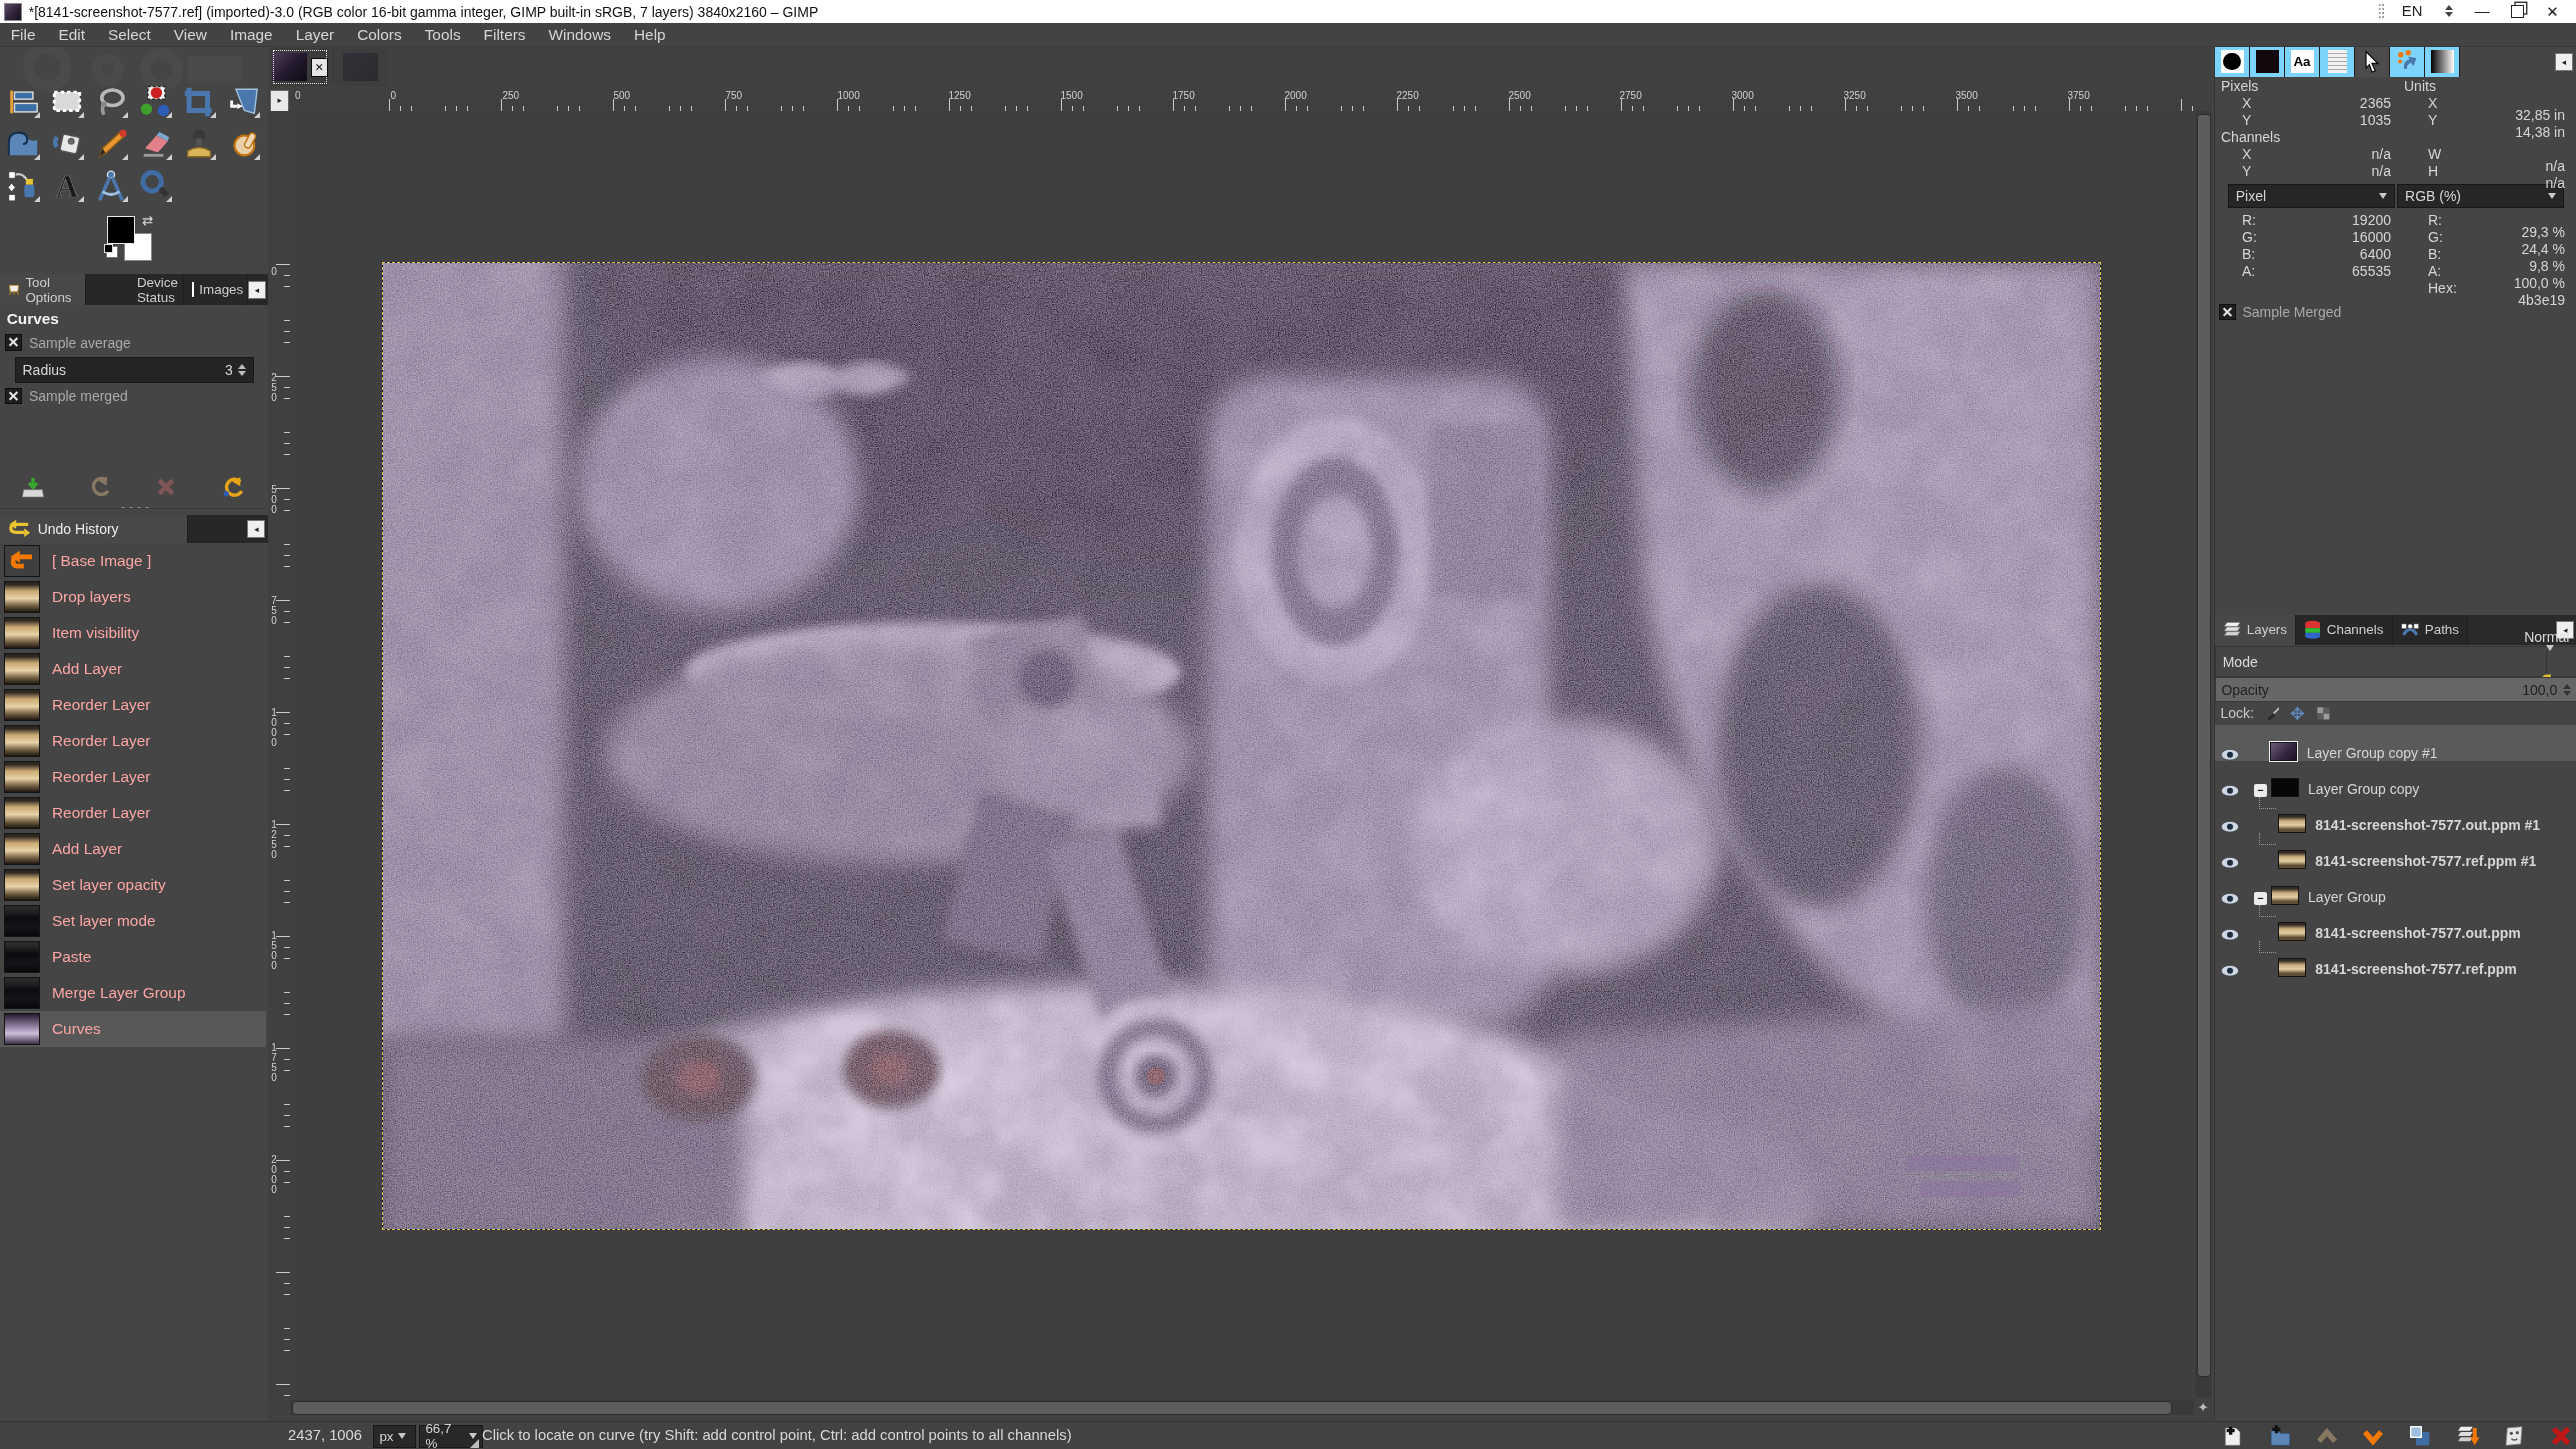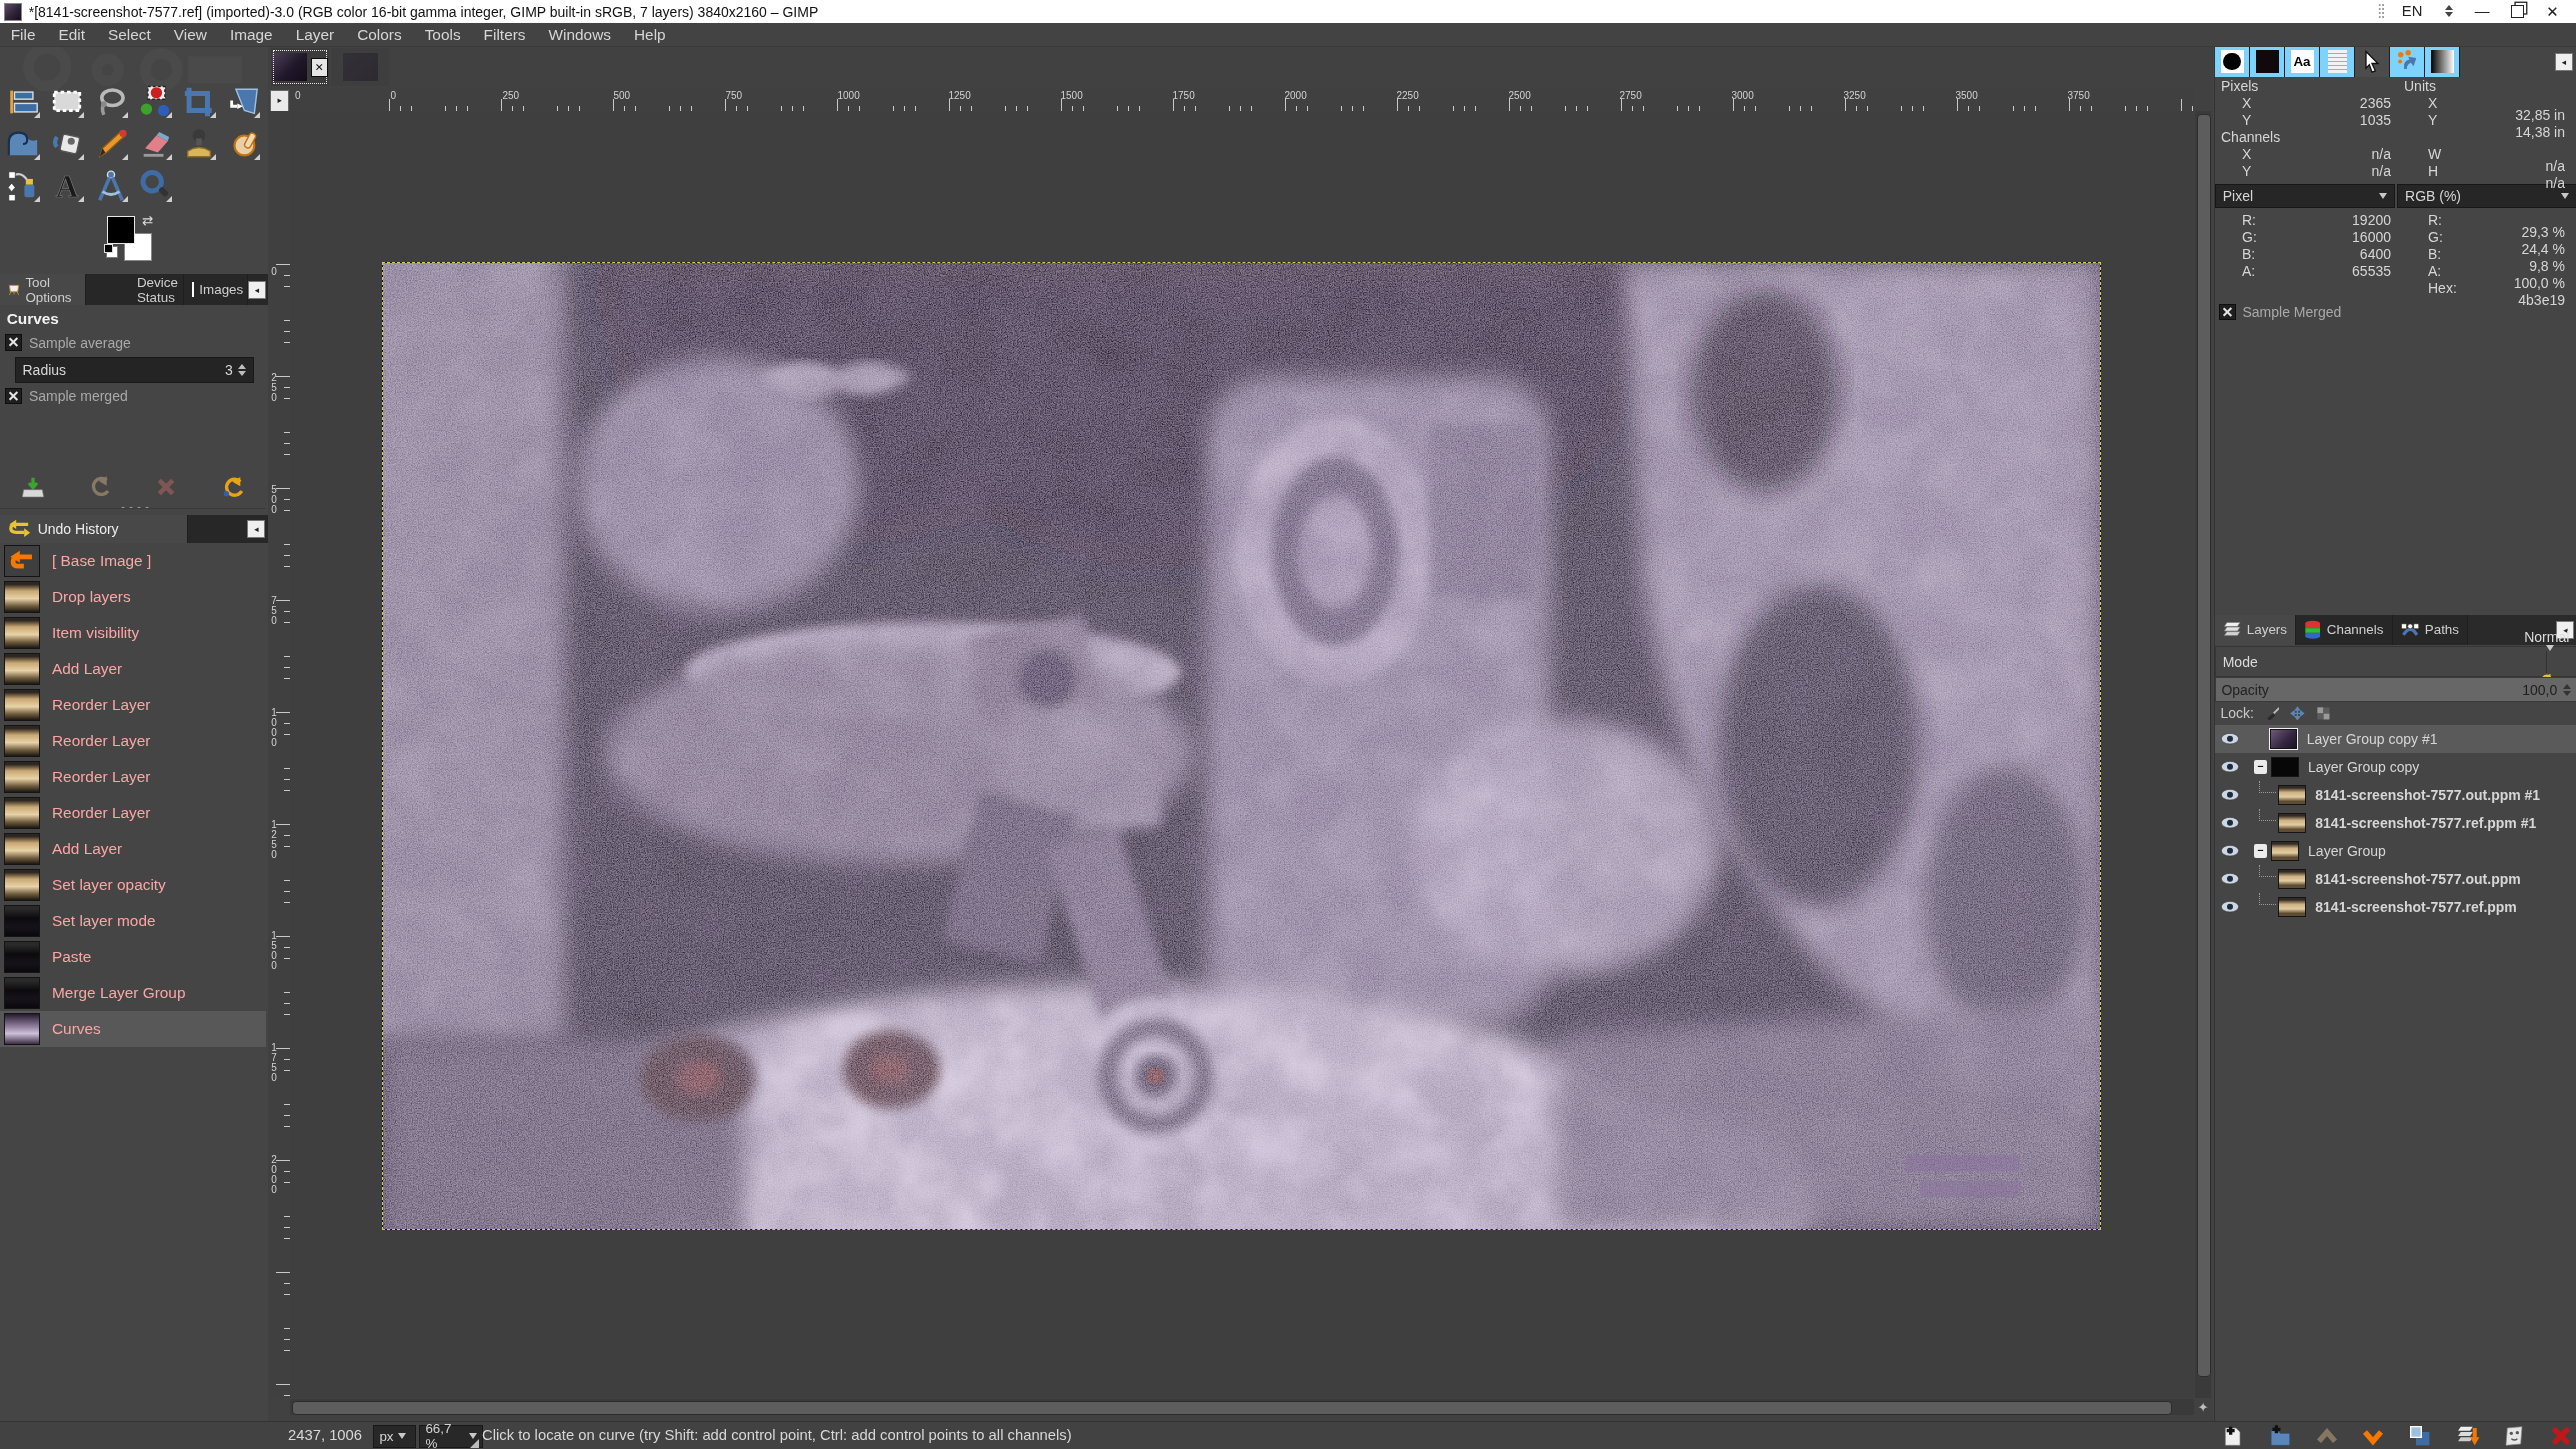--- a/index.html
+++ b/index.html
@@ -99,35 +99,35 @@
   .rightdock{left:2214px;top:47px;width:362px;height:1374px;background:#454545;border-left:0.7px solid #333;}
   .rtabs{left:0;top:0;width:362px;height:29.5px;display:flex;align-items:stretch;}
   .rtab{width:34px;display:flex;align-items:center;justify-content:center;background:#7dd3fc;border-right:0.7px solid #1f1f1f;}
   .rtab.active{background:#4c4c4c;}
   .pointerpanel{left:0;top:31px;width:362px;font-size:14px;color:#d6d6d6;}
   .prow{position:relative;height:17px;}
   .prow .c1l{position:absolute;left:6px;} .prow .c1i{position:absolute;left:27px;}
   .prow .c1v{position:absolute;right:186px;text-align:right;}
   .prow .c2l{position:absolute;left:189px;} .prow .c2i{position:absolute;left:201px;}
   .prow .c2v{position:absolute;right:12px;text-align:left;margin-top:12px;}
-  .fmtrow{display:flex;gap:2.7px;margin:4px 0;}
+  .fmtrow{display:flex;gap:2.7px;margin:4px 13px;}
   .fmtbox{flex:1;height:24px;background:#262626;border:0.7px solid #171717;display:flex;align-items:center;padding:0 6.7px;box-sizing:border-box;}
   .fmtbox .chev{margin-left:auto;}
   .smrow{display:flex;align-items:center;gap:6.7px;margin:6.7px 0 0 4px;color:#a9a9a9;}
   .layerspanel{left:0;top:568px;width:362px;}
   .ltabsrow{display:flex;height:29.5px;}
   .modebar{height:29.5px;background:#454545;border:0.7px solid #353535;display:flex;align-items:center;padding:0 6.7px;margin-top:1.3px;}
   .modebar .mright{margin-left:auto;display:flex;align-items:center;flex-direction:column;}
   .modebar .sep{width:0.7px;height:21.5px;background:#333;margin:0 6.7px;}
   .opacitybar{height:23px;background:#676767;border:0.7px solid #3a3a3a;display:flex;align-items:center;padding:0 5.4px;color:#222;position:relative;}
   .opacitybar .ov{margin-left:auto;color:#1e1e1e;}
   .opacitybar .spin i.up{border-bottom-color:#333;} .opacitybar .spin i.dn{border-top-color:#333;}
   .lockrow{height:21.5px;display:flex;align-items:center;gap:10.7px;padding-left:5.4px;color:#c9c9c9;}
   .lrows{margin-top:1.3px;}
-  .lrow{position:relative;height:28px;display:flex;align-items:center;}
+  .lrow{position:relative;height:36px;display:flex;align-items:flex-end;}
   .lrow.sel{background:#5a5a5a;}
   .eye{width:20px;height:13.4px;margin-left:5.4px;flex:none;}
   .expander{width:13.4px;height:13.4px;background:#ececec;color:#111;font-size:10.7px;line-height:12px;text-align:center;border-radius:2px;flex:none;margin-left:13.4px;font-weight:bold;}
   .lthumb{width:25.5px;height:17.4px;border:0.7px solid #141414;flex:none;}
   .lthumb.purple{background:linear-gradient(135deg,#6e5a78,#33253f 60%,#1c1226);outline:1.3px solid #f0f0f0;}
   .lthumb.black{background:#070707;}
   .lthumb.tan{background:linear-gradient(180deg,#332a22 10%,#cdb083 35%,#e3cda1 60%,#5e4d33 85%);}
   .lname{margin-left:9.4px;font-size:14px;color:#d6d6d6;white-space:nowrap;}
   .lname.bold{font-weight:bold;}
   .treedot{position:absolute;left:44px;top:0;width:16px;height:10.7px;border-left:0.7px dotted #9a9a9a;border-bottom:0.7px dotted #9a9a9a;}

